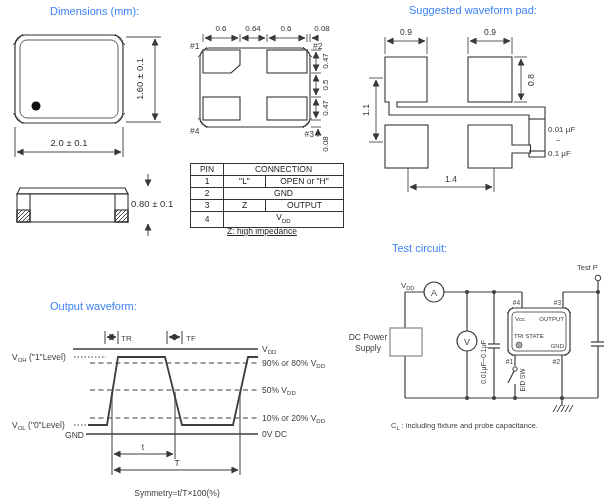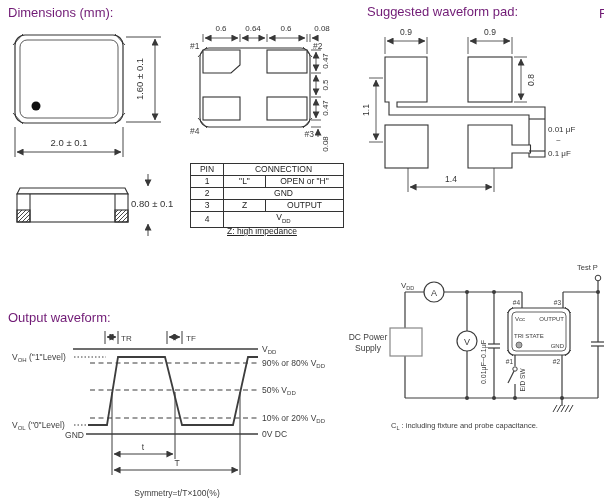--- a/index.html
+++ b/index.html
@@ -1,38 +1,39 @@
 <!DOCTYPE html>
 <html><head>
 <meta charset="utf-8">
 <style>
   html,body{margin:0;padding:0;background:#fff;}
   #canvas{position:relative;width:604px;height:501px;background:#fff;overflow:hidden;
           font-family:"Liberation Sans",sans-serif;}
-  .heading{position:absolute;color:#701a75;font-size:13px;white-space:nowrap;}
+  .heading{position:absolute;color:#3b82f6;font-size:11px;white-space:nowrap;margin-left:42px;}
   svg text{fill:#3d3d3d;font-family:"Liberation Sans",sans-serif;}
   .dimtxt{fill:#333;}
   #pin-table{position:absolute;left:190px;top:163px;border-collapse:collapse;
              font-size:8.5px;color:#222;}
   #pin-table td,#pin-table th{border:1px solid #333;text-align:center;padding:0;
              height:11px;line-height:11px;font-weight:normal;}
   #pin-table .c-pin{width:32px;}
   #pin-table .c-a{width:41px;}
   #pin-table .c-b{width:77px;}
   #pin-table sub{font-size:6px;}
   .note{position:absolute;font-size:8.5px;color:#222;white-space:nowrap;}
 </style>
 </head>
 <body>
 
 <div id="canvas">
 
   <div class="heading" style="left:8px;top:5px;">Dimensions (mm):</div>
   <div class="heading" style="left:367px;top:4px;">Suggested waveform pad:</div>
-  <div class="heading" style="left:8px;top:310px;">Output waveform:</div>
+  <div class="heading" style="left:350px;top:242px;">Test circuit:</div>
+  <div class="heading" style="left:8px;top:300px;">Output waveform:</div>
   <div class="heading" style="left:599px;top:6px;">F</div>
 
   <table id="pin-table">
     <tbody>
         <tr>
       <th class="c-pin">PIN</th>
       <th colspan="2">CONNECTION</th>
     </tr>
     <tr>
       <td class="c-pin">1</td>

